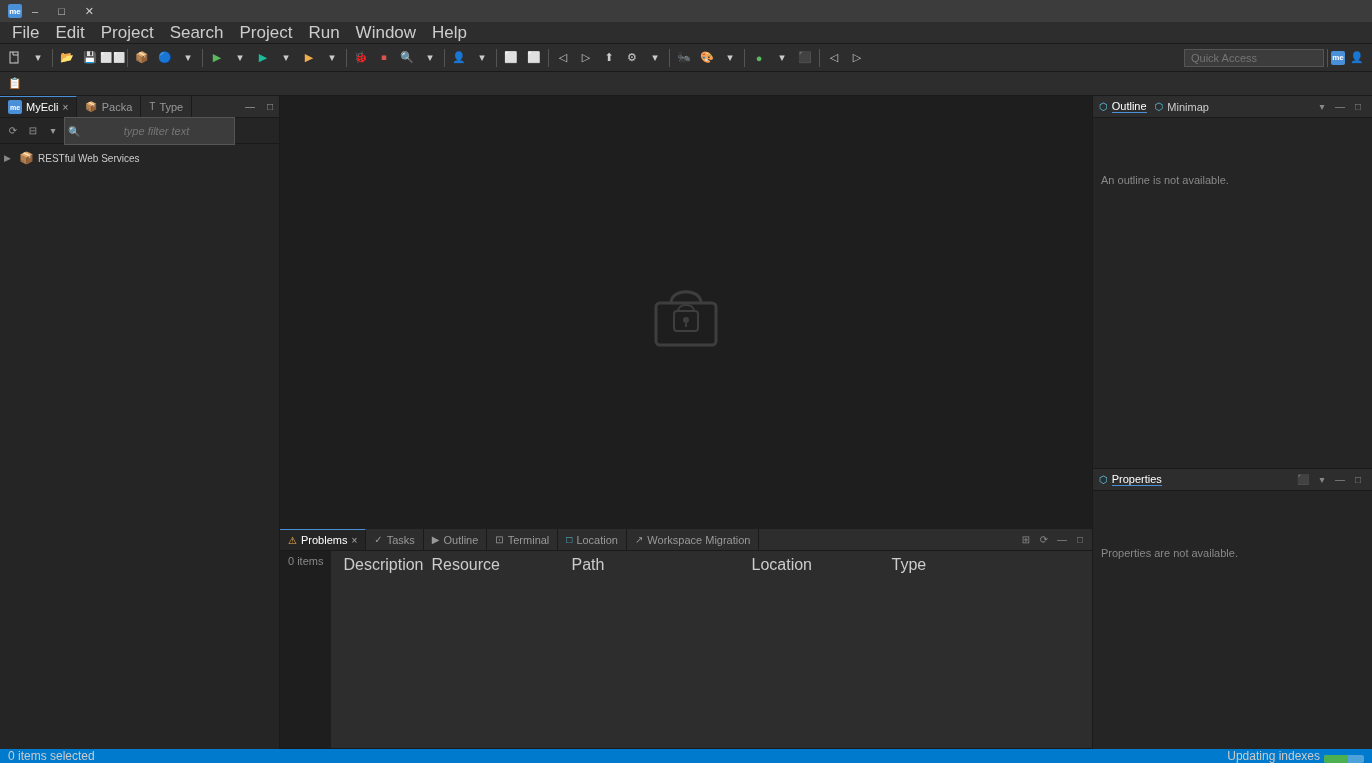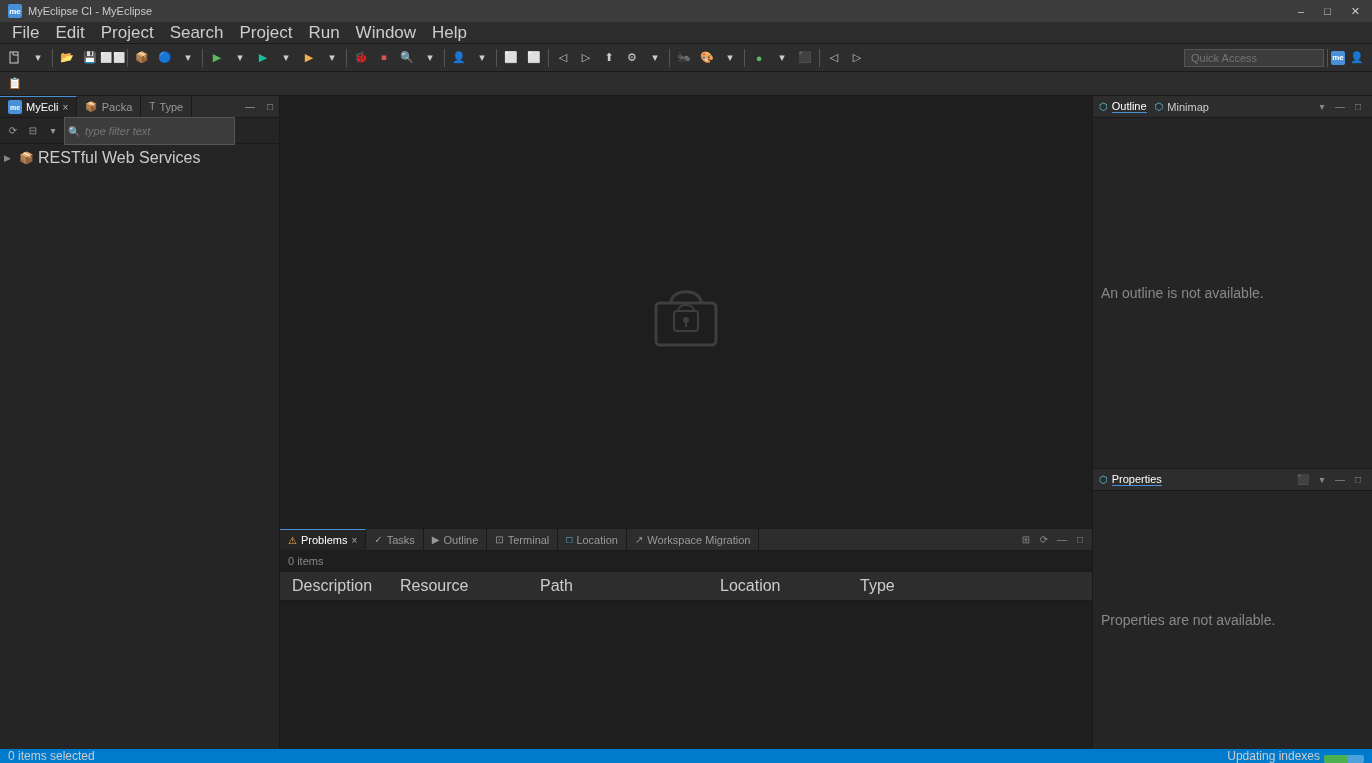--- a/index.html
+++ b/index.html
@@ -177,20 +177,21 @@
     }
     .filter-input {
       flex: 1;
       background: #3c3c3c;
       border: 1px solid #555;
       color: #cccccc;
       height: 28px;
       padding: 0 6px 0 20px;
       font-size: 11px;
       font-style: italic;
+      text-align: center;
     }
     .filter-input-wrapper {
       flex: 1;
       position: relative;
     }
     .filter-icon {
       position: absolute;
       left: 4px;
       top: 50%;
       transform: translateY(-50%);
@@ -221,21 +222,21 @@
     .tree-icon {
       width: 14px;
       height: 14px;
       flex-shrink: 0;
       display: flex;
       align-items: center;
       justify-content: center;
       font-size: 12px;
     }
     .tree-label {
-      font-size: 16px;
+      font-size: 10px;
       color: #cccccc;
     }
 
     
     .editor-area {
       flex: 1;
       display: flex;
       align-items: center;
       justify-content: center;
       background: #1e1e1e;
@@ -308,23 +309,24 @@
       justify-content: center;
       cursor: pointer;
       font-size: 10px;
       color: #888;
     }
 
     .panel-content {
       flex: 1;
       padding: 8px;
       display: flex;
-      align-items: center;
-      font-size: 14px;
+      align-items: flex-start;
+      font-size: 11px;
       color: #888;
+      margin-top: 48px;
     }
     .bottom-tabs {
       display: flex;
       background: #2d2d2d;
       height: 22px;
       align-items: stretch;
       border-bottom: 1px solid #1a1a1a;
       flex-shrink: 0;
     }
     .bottom-tab {
@@ -356,21 +358,21 @@
       align-items: center;
       justify-content: center;
       cursor: pointer;
       font-size: 10px;
       color: #888;
     }
 
     .bottom-content {
       flex: 1;
       display: flex;
-      flex-direction: column;
+      flex-direction: row;
     }
     .items-count {
       padding: 4px 8px;
       font-size: 11px;
       color: #888;
       border-bottom: 1px solid #1a1a1a;
       flex-shrink: 0;
     }
     .table-header {
       display: grid;
@@ -455,21 +457,20 @@
       flex-direction: column;
       height: 220px;
       flex-shrink: 0;
     }
   </style>
 </head>
 <body>
 
 <div class="title-bar">
   <div class="window-icon">me</div>
-  <span class="title-text">MyEclipse CI - MyEclipse</span>
   <div class="window-controls">
     <span>–</span>
     <span>□</span>
     <span class="close-btn">✕</span>
   </div>
 </div>
 
 <div class="menu-bar">
   <span class="menu-item">File</span>
   <span class="menu-item">Edit</span>

